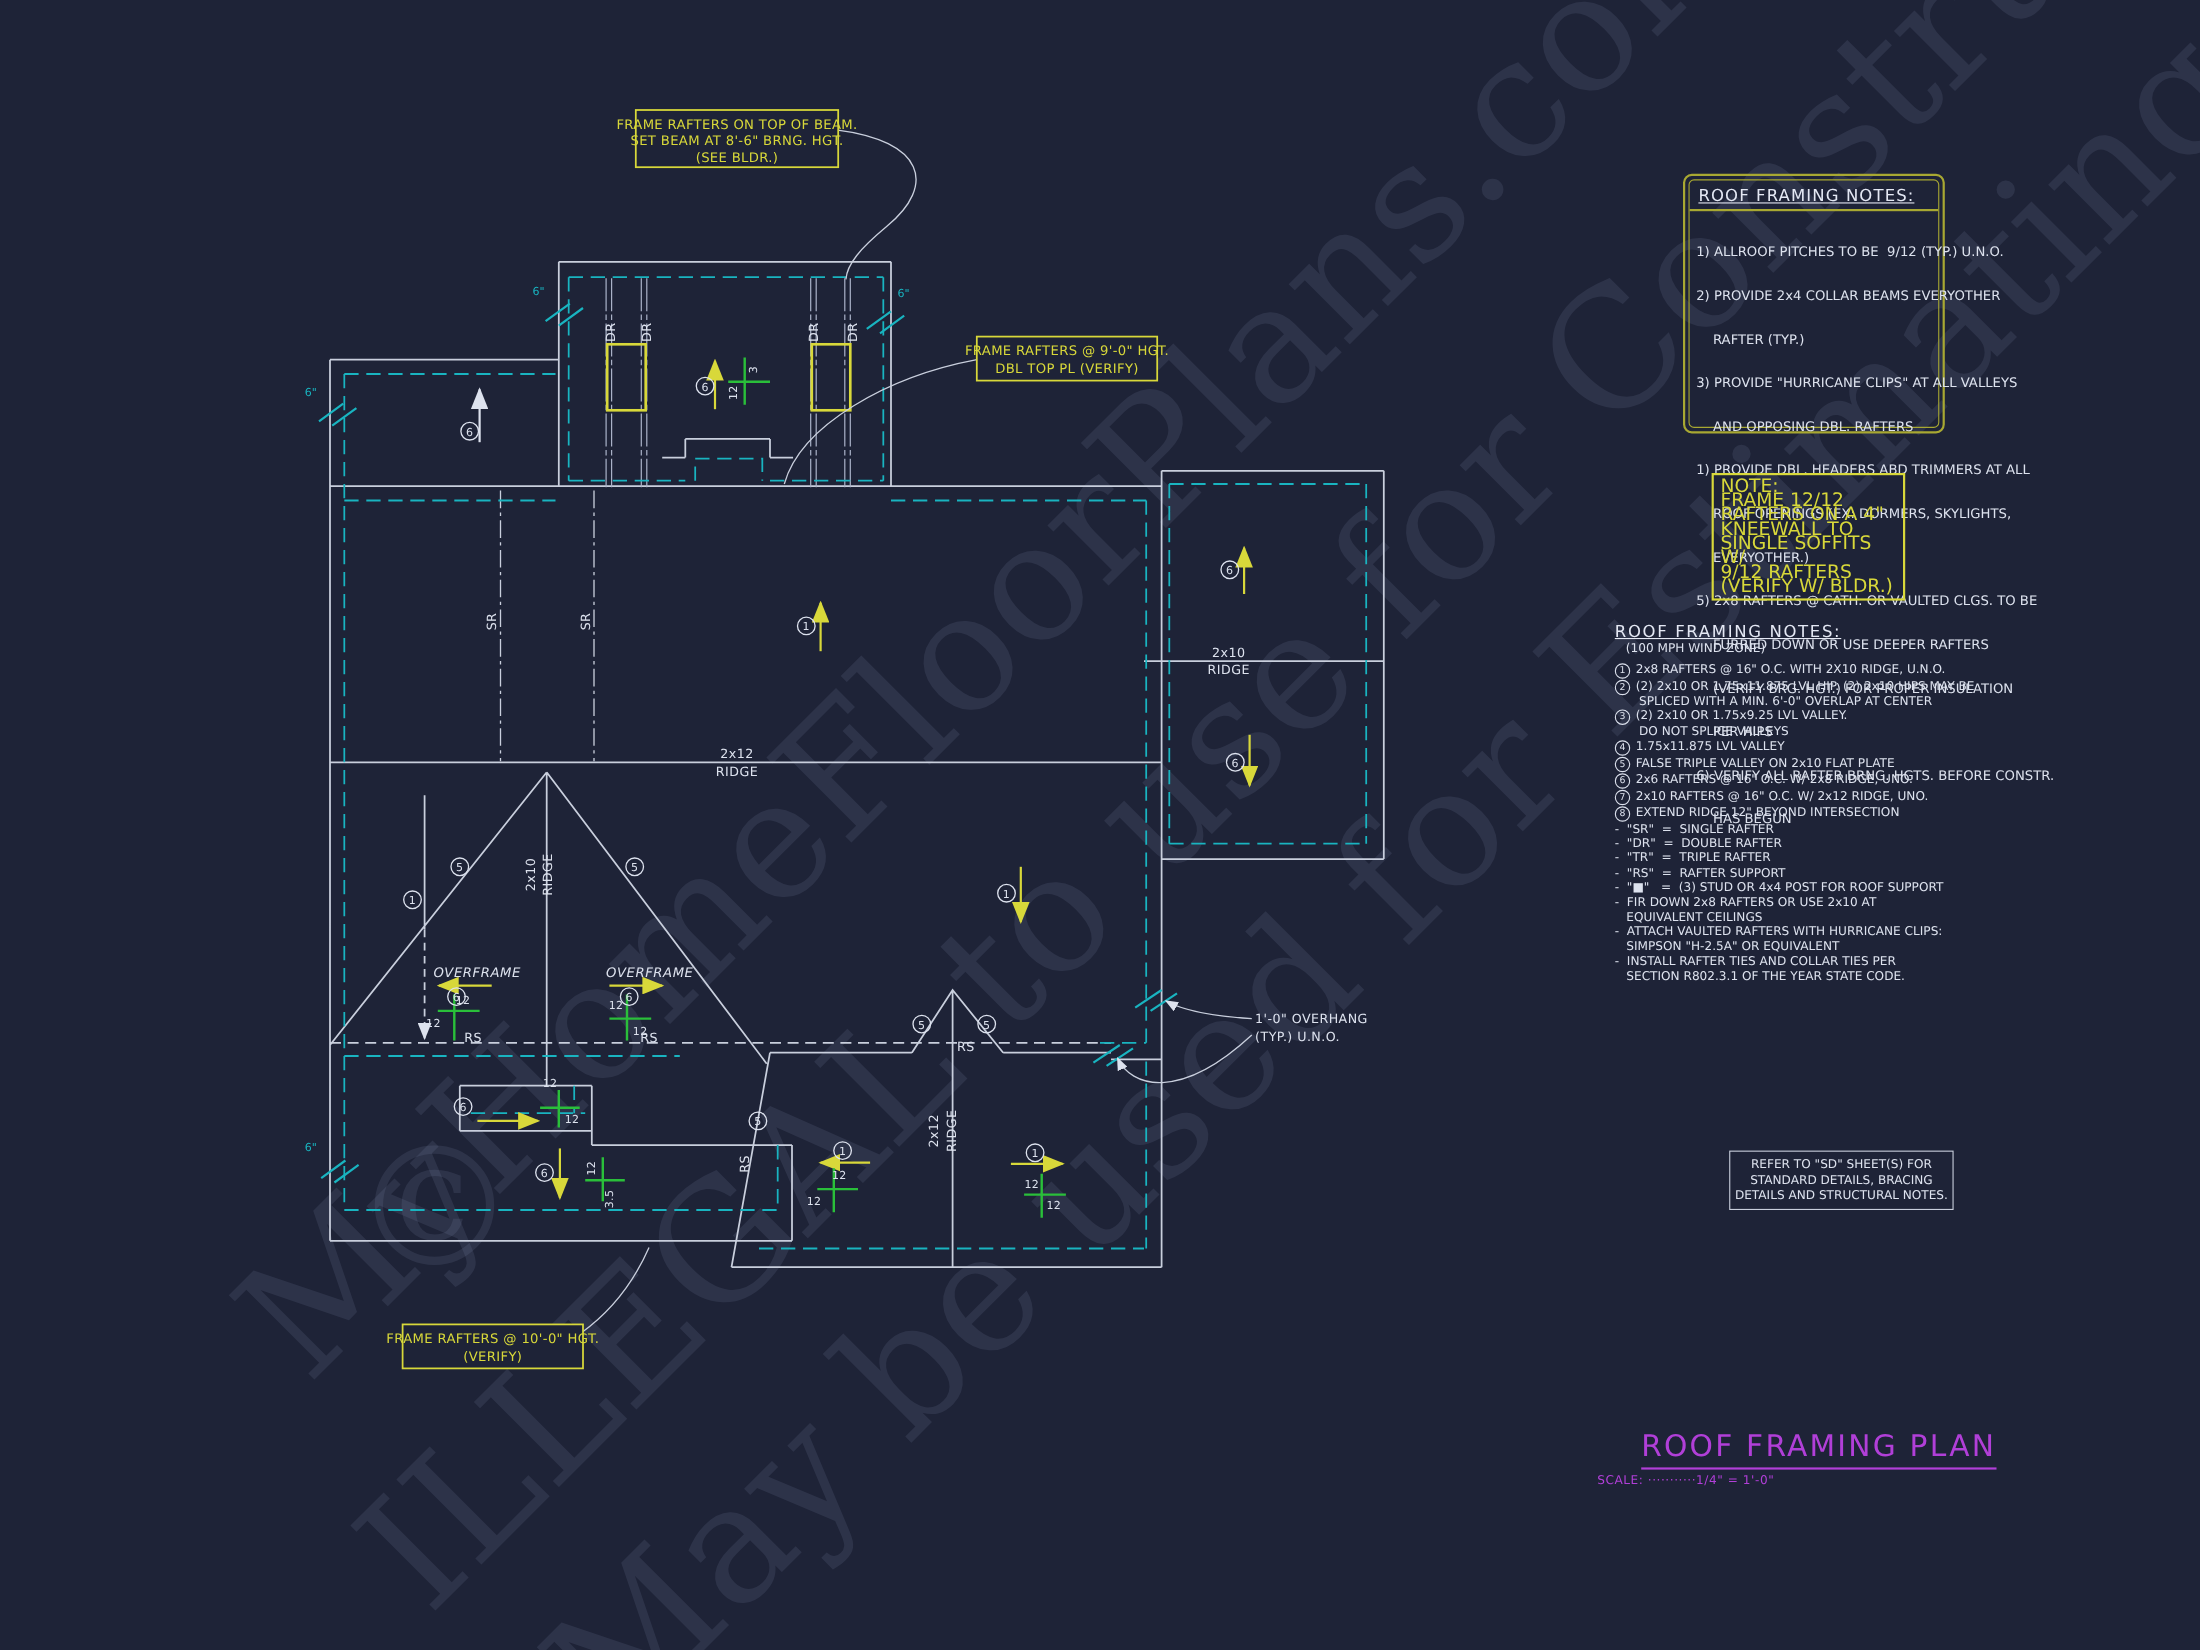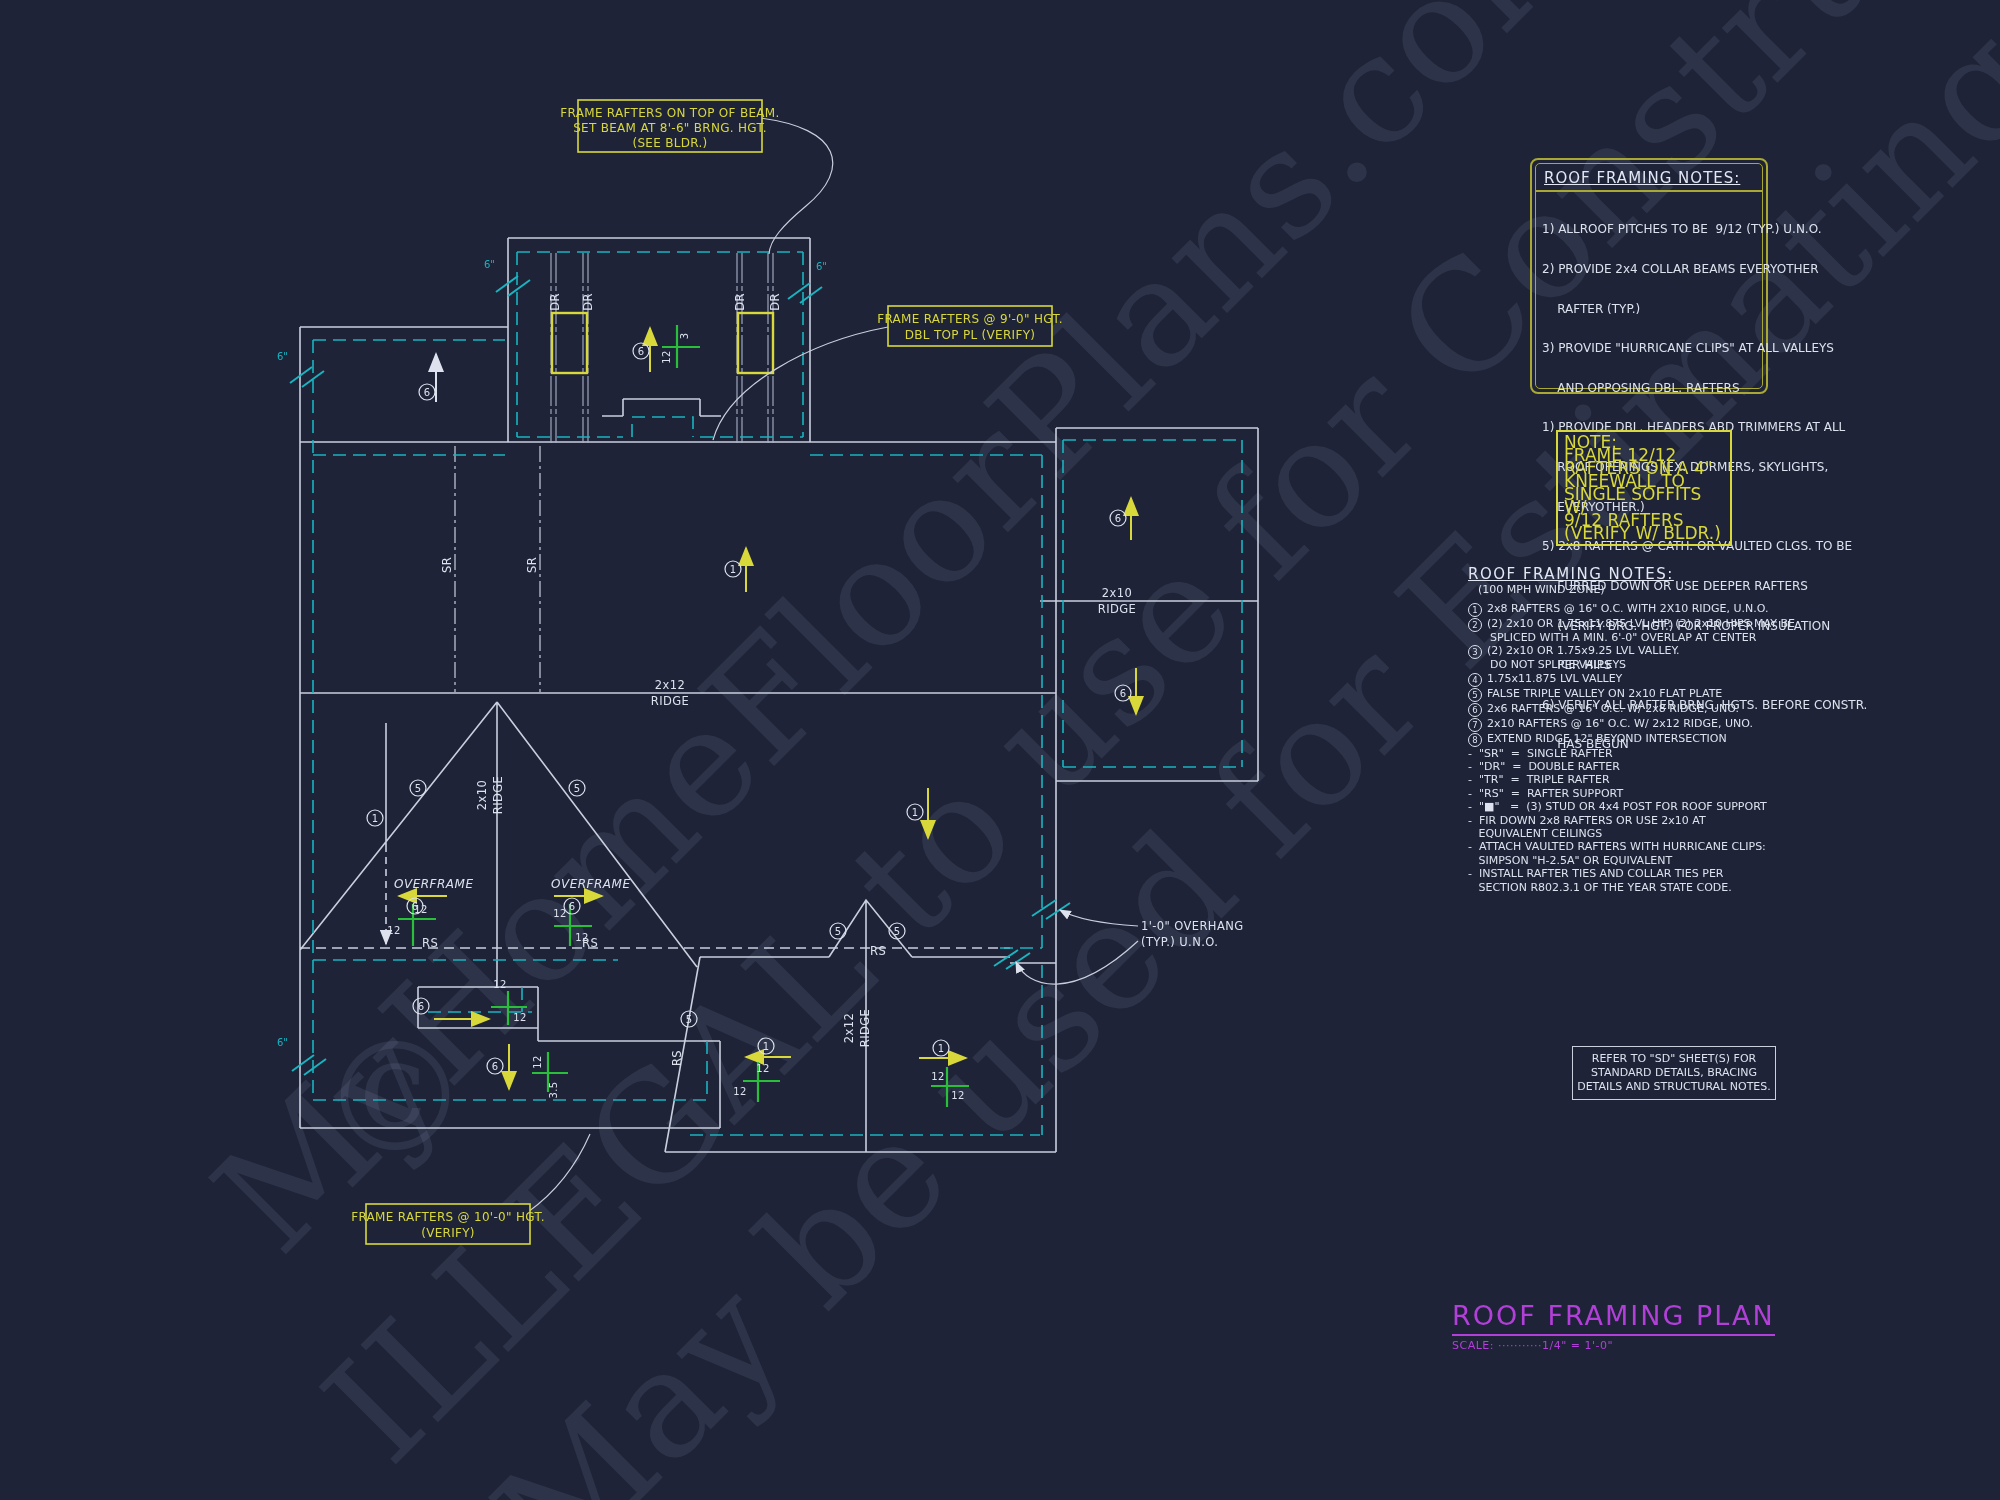--- a/index.html
+++ b/index.html
@@ -21,21 +21,21 @@
   #fnSub{padding-left:10px;margin-bottom:6px;}
   .fn-item{display:flex;align-items:flex-start;margin-top:1px;}
   .circ{flex:0 0 auto;width:12px;height:12px;border:1px solid #dde2ee;border-radius:50%;font-size:8.5px;line-height:12px;text-align:center;margin-right:5px;margin-top:0px;}
   .fn-t{white-space:pre;}
   .fn-cont{padding-left:22px;white-space:pre;}
   .fn-dash{white-space:pre;margin-top:1px;}
   
   #referBox{left:1572px;top:1046px;width:204px;border:1.5px solid #c9cfdd;text-align:center;font-size:11px;line-height:14px;padding:5px 3px;box-sizing:border-box;}
   
   #titleBlock{left:1452px;top:1300px;color:#b13fd8;}
-  #planTitle{font-size:27px;letter-spacing:2px;border-bottom:2px solid #b13fd8;padding-bottom:3px;}
+  #planTitle{font-size:27px;letter-spacing:2px;border-bottom:2px solid #b13fd8;padding-bottom:3px;margin-left:40px;}
   #planScale{font-size:11px;margin-top:3px;letter-spacing:0.5px;}
   
   text{font-family:"DejaVu Sans",sans-serif;fill:#dde2ee;}
   .t{font-size:11.5px;letter-spacing:0.4px;}
   .ts{font-size:10px;letter-spacing:0.3px;}
   .tc{font-size:10px;fill:#19b4c0;}
   .ty{font-size:12px;fill:#d8d83a;letter-spacing:0.3px;}
   .tof{font-size:12px;font-style:italic;letter-spacing:0.5px;}
   .wm{font-family:"DejaVu Serif",serif;fill:#9aa6cc;opacity:0.12;}
 </style>

